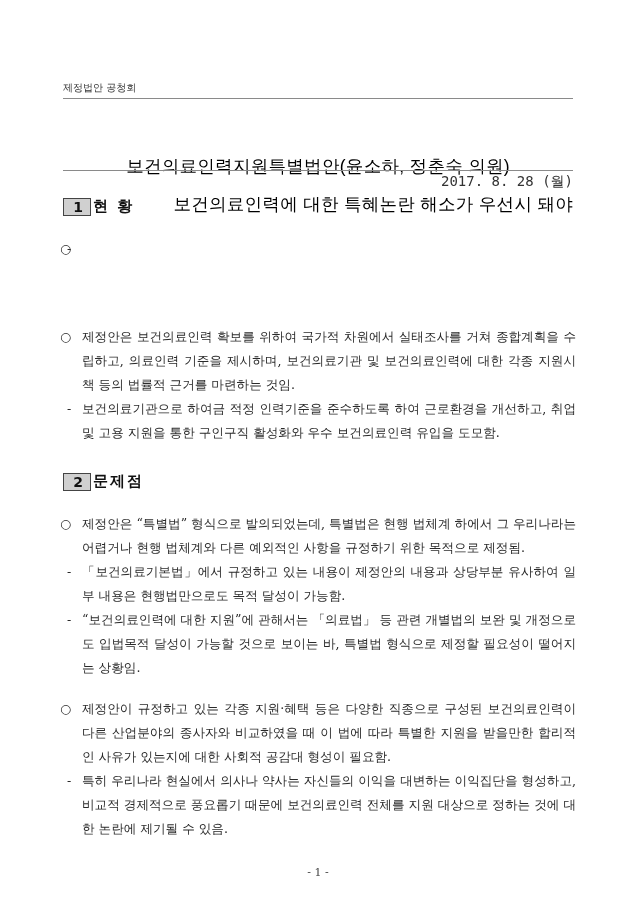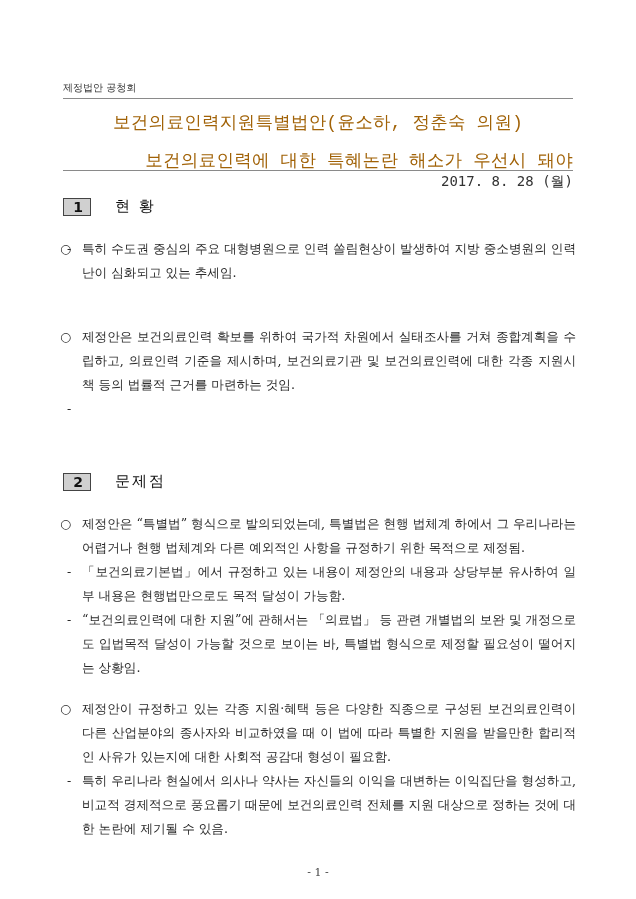--- a/index.html
+++ b/index.html
@@ -10,36 +10,36 @@
   }
   .page { position: absolute; left: 0; top: 0; width: 636px; height: 723px; }
   .header-label {
     position: absolute; left: 63px; top: 81px;
     font-family: "DejaVu Sans", "Liberation Sans", sans-serif;
     font-size: 10px; color: #333;
   }
   .rule { position: absolute; left: 63px; width: 510px; height: 1px; background: #8a8a8a; }
   .title {
     position: absolute; left: 63px; width: 510px; text-align: center;
-    font-size: 17.5px; color: #a16207; letter-spacing: 0.3px;
-    font-family: Liberation Mono, monospace; white-space: nowrap;
+    font-size: 17.5px; color: #000000; letter-spacing: 0.3px;
+    font-family: Liberation Sans, sans-serif; white-space: nowrap; margin-top: 44px;
   }
   .date {
     position: absolute; right: 63px; top: 153px;
     font-size: 14px; color: #333; font-family: "DejaVu Sans Mono", monospace;
   }
   .section-head { position: absolute; left: 63px; display: flex; align-items: center; }
   .sec-num {
     width: 28px; height: 18px; border: 1px solid #444; background: #d0d0d0;
     font-family: "DejaVu Sans", sans-serif; font-weight: bold; font-size: 14px;
     display: flex; align-items: center; justify-content: center; color: #111;
     box-sizing: border-box; padding-left: 2px;
   }
   .sec-title {
-    margin-left: 24px; font-family: "DejaVu Sans", sans-serif; font-weight: normal;
+    margin-left: 2px; font-family: "DejaVu Sans", sans-serif; font-weight: bold;
     font-size: 15px; color: #111; letter-spacing: 2px;
   }
   .para {
     position: absolute; left: 60px; width: 516px;
     font-size: 12.6px; line-height: 24px; color: #2a2a2a;
     text-align: justify; text-align-last: left;
   }
   .item { position: relative; padding-left: 22px; }
   .item .bullet { position: absolute; left: 0; top: 0; }
   .sub { position: relative; padding-left: 22px; }
@@ -68,31 +68,31 @@
     <div class="sec-num">1</div>
     <div class="sec-title">현 황</div>
   </div>
 
   <div class="para" style="top:237px;">
     <div class="item">
       <span class="bullet">○</span>
     </div>
     <div class="sub">
       <span class="bullet">-</span>
-      <span>특히 수도권 중심의 주요 대형병원으로 인력 쏠림현상이 발생하여 지방 중소병원의 인력난이 심화되고 있는 추세임.</span>
     </div>
   </div>
 
   <div class="para" style="top:325px;">
     <div class="item">
       <span class="bullet">○</span>
       <span>제정안은 보건의료인력 확보를 위하여 국가적 차원에서 실태조사를 거쳐 종합계획을 수립하고, 의료인력 기준을 제시하며, 보건의료기관 및 보건의료인력에 대한 각종 지원시책 등의 법률적 근거를 마련하는 것임.</span>
     </div>
     <div class="sub">
       <span class="bullet">-</span>
+      <span>보건의료기관으로 하여금 적정 인력기준을 준수하도록 하여 근로환경을 개선하고, 취업 및 고용 지원을 통한 구인구직 활성화와 우수 보건의료인력 유입을 도모함.</span>
     </div>
   </div>
 
   <div class="section-head" style="top:472px;">
     <div class="sec-num">2</div>
     <div class="sec-title">문제점</div>
   </div>
 
   <div class="para" style="top:512px;">
     <div class="item">

